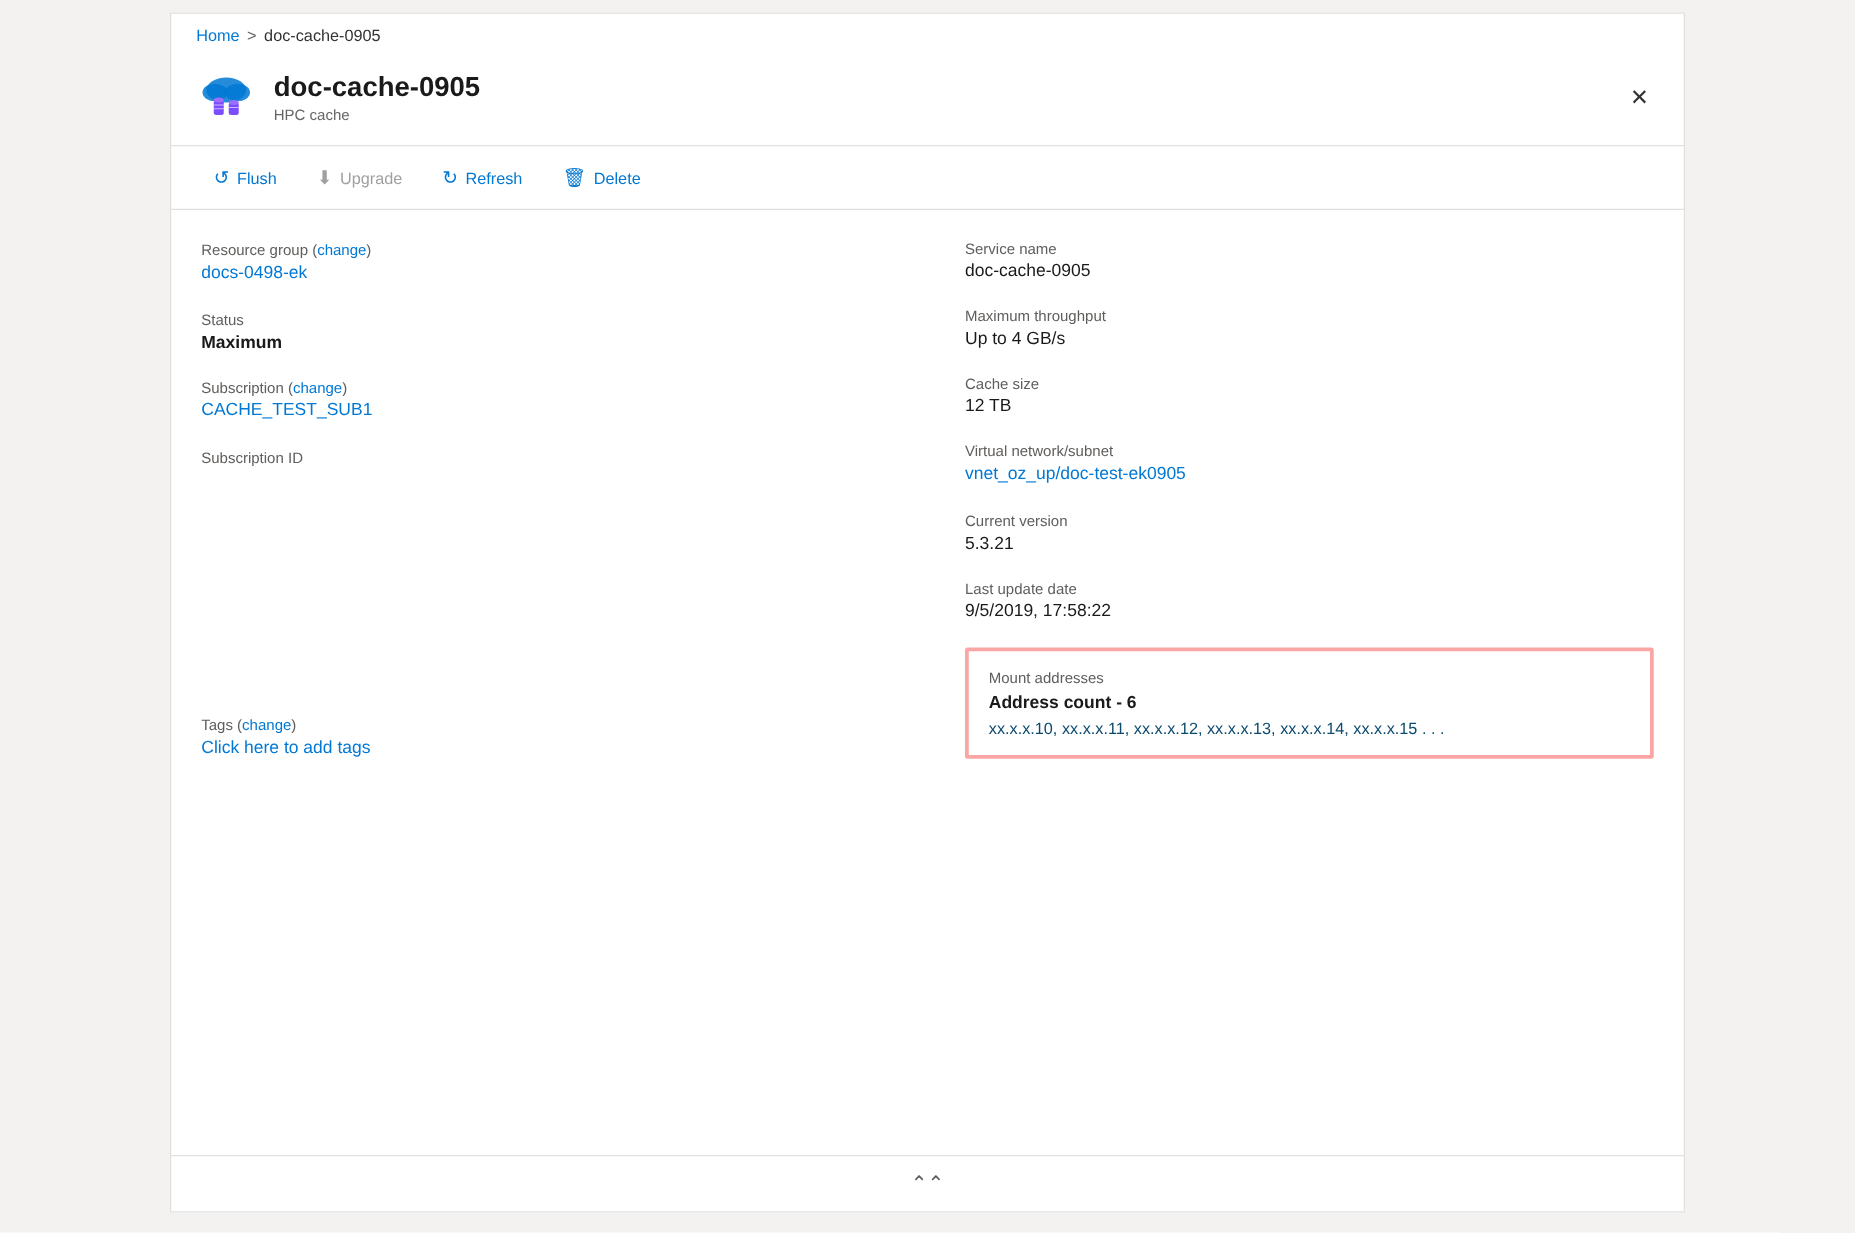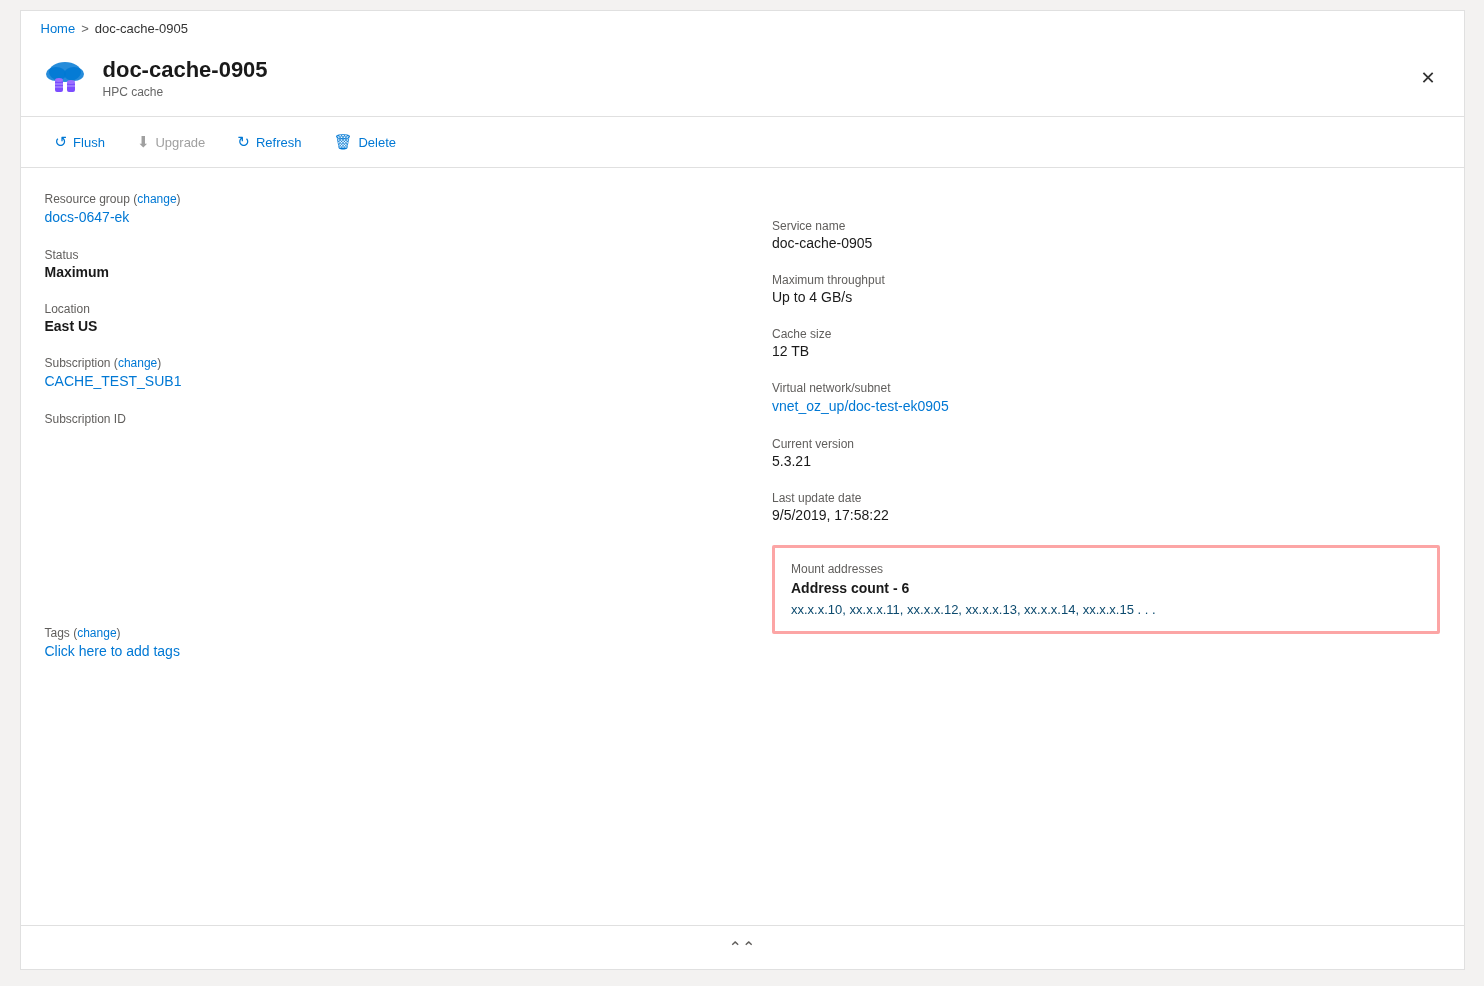--- a/index.html
+++ b/index.html
@@ -7,21 +7,21 @@
       font-family: 'Segoe UI', Arial, sans-serif;
       background: #f3f2f1;
       display: flex;
       justify-content: center;
       align-items: flex-start;
       min-height: 986px;
       padding: 0;
     }
     .panel {
       background: #fff;
-      width: 1445px;
+      width: 1212px;
       min-height: 960px;
       position: relative;
       border: 1px solid #e0e0e0;
       margin-top: 10px;
     }
 
     
     .breadcrumb {
       padding: 10px 20px 6px 20px;
       font-size: 13px;
@@ -257,32 +257,28 @@
   </div>
 
   <div class="content">
 
     <div class="col-left">
 
       <div class="info-block">
         <div class="info-label">
           Resource group (<a href="#" class="inline-link">change</a>)
         </div>
-        <a href="#" class="info-link">docs-0647-ek</a>
+        <a href="#" class="info-link">docs-0498-ek</a>
       </div>
 
       <div class="info-block">
         <div class="info-label">Status</div>
         <div class="info-value bold">Maximum</div>
       </div>
 
-      <div class="info-block">
-        <div class="info-label">Location</div>
-        <div class="info-value bold">East US</div>
-      </div>
 
       <div class="info-block">
         <div class="info-label">
           Subscription (<a href="#" class="inline-link">change</a>)
         </div>
         <a href="#" class="info-link">CACHE_TEST_SUB1</a>
       </div>
 
       <div class="info-block">
         <div class="info-label">Subscription ID</div>

